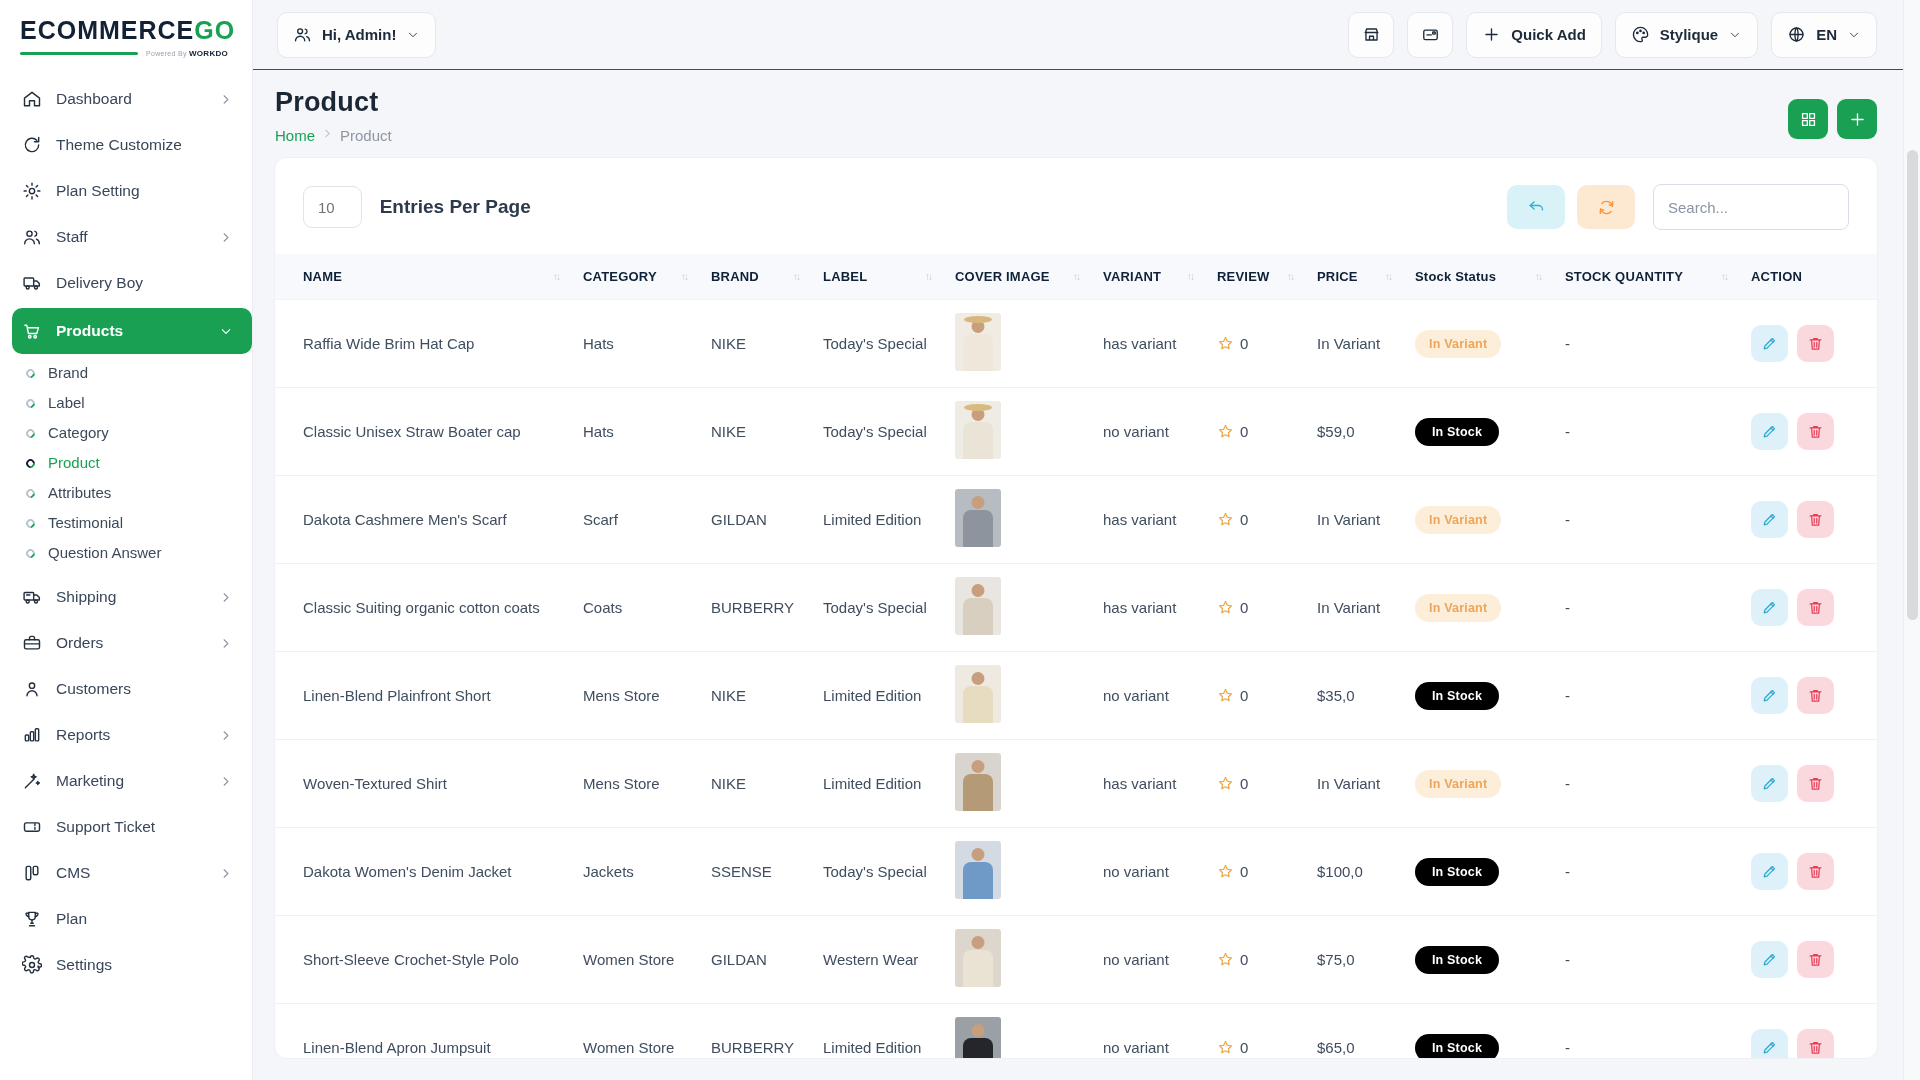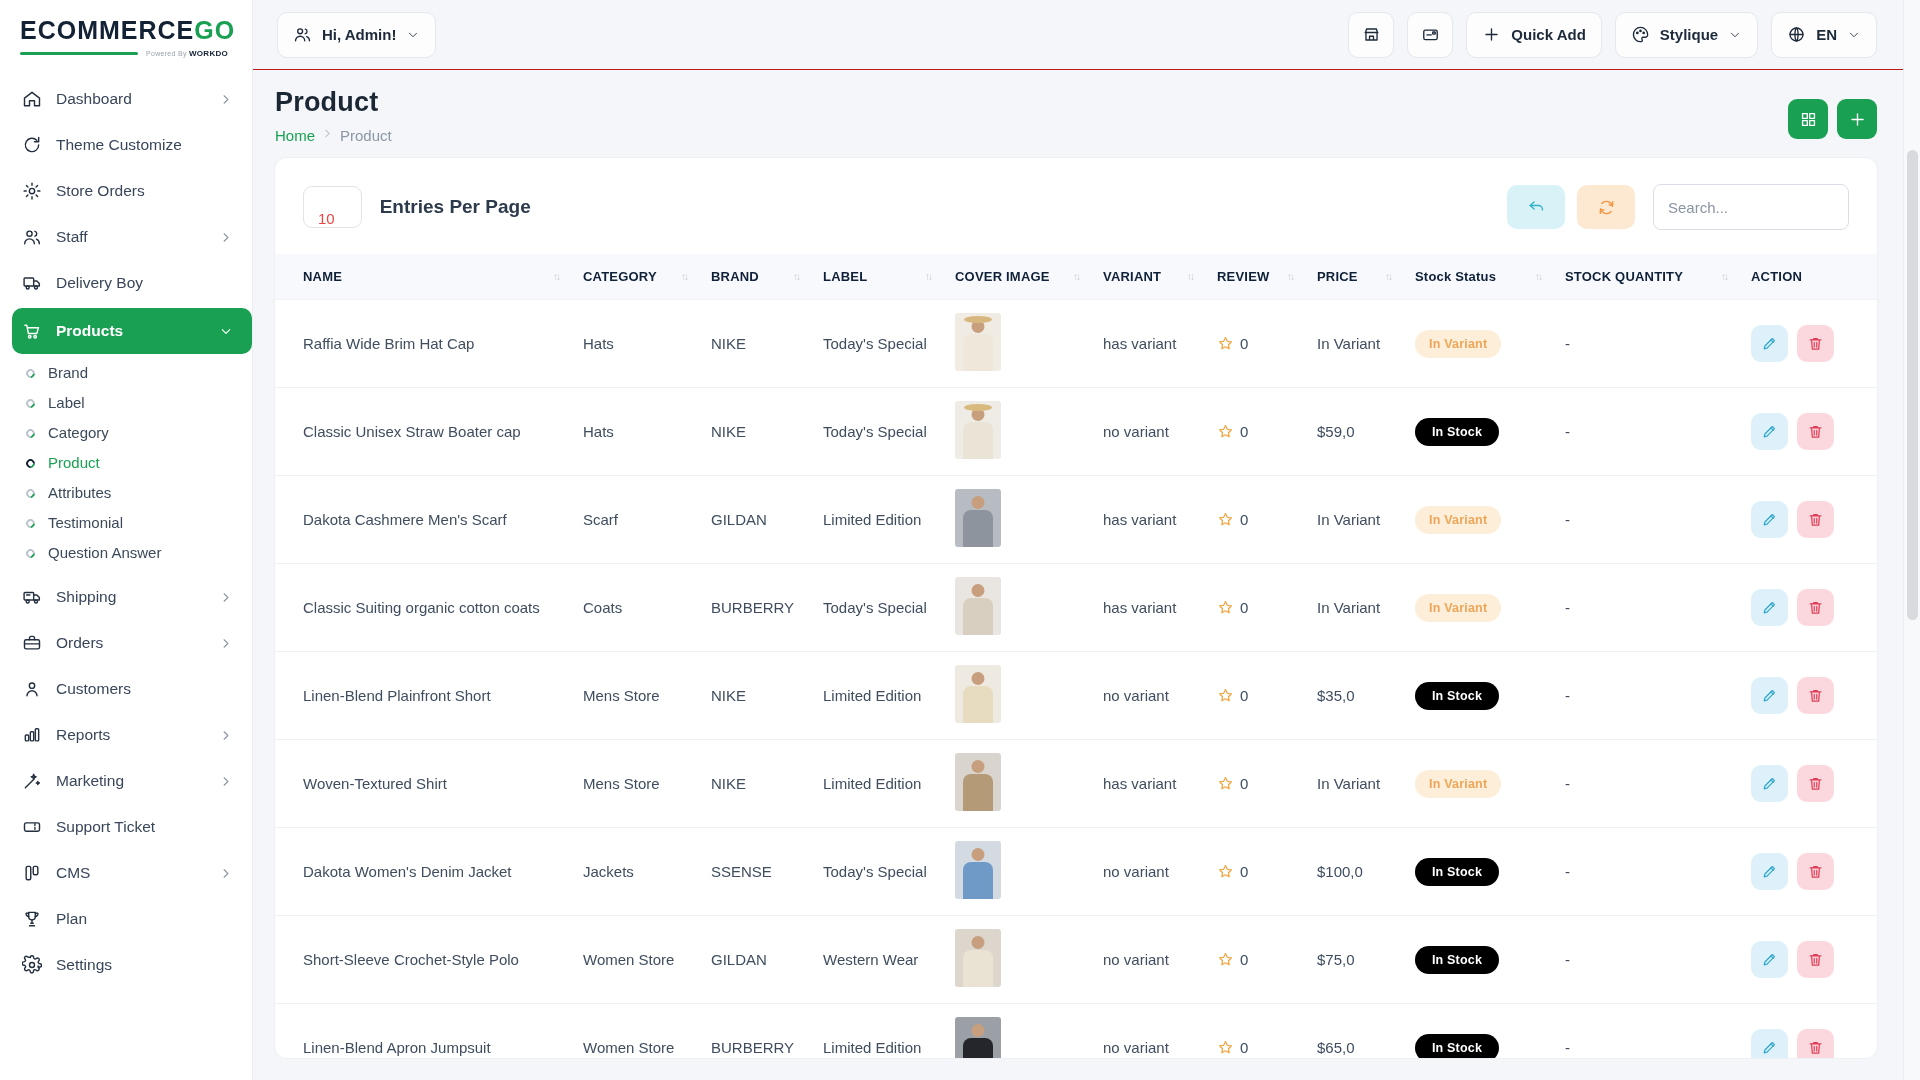--- a/index.html
+++ b/index.html
@@ -94,23 +94,23 @@
   .card {
     background: #ffffff; border-radius: 12px; margin: 2px 26px 0 22px;
     height: 900px; box-shadow: 0 0 0 1px #eef0f5; overflow: hidden;
   }
   .card-controls {
     display: flex; align-items: center; justify-content: space-between;
     padding: 26px 28px 24px 28px;
   }
   .controls-left { display: flex; align-items: center; gap: 18px; }
   .select-btn {
-    display: inline-flex; align-items: flex-end; gap: 12px; height: 42px;
+    display: inline-flex; align-items: center; gap: 12px; height: 42px;
     border: 1px solid #dfe3ea; border-radius: 9px; background: #fff;
-    padding: 0 14px; font-size: 15px; color: #ef4444; cursor: pointer; font-family: inherit;
+    padding: 0 14px; font-size: 15px; color: #737373; cursor: pointer; font-family: inherit;
   }
   .entries-label { font-size: 19px; font-weight: 600; color: #2c3a4c; }
   .controls-right { display: flex; align-items: center; gap: 12px; }
   .soft-btn { width: 58px; height: 44px; border: none; border-radius: 10px; cursor: pointer;
     display: flex; align-items: center; justify-content: center; }
   .soft-btn .icn { width: 19px; height: 19px; }
   .undo-btn { background: #d8f2f7; color: #2eb3c9; }
   .refresh-btn { background: #fde8d2; color: #f7953e; }
   .table-search { position: relative; margin-left: 6px; }
   .table-search input {
@@ -190,21 +190,21 @@
           <path d="M20 12a8 8 0 1 1-2.3-5.7"></path>
           <path d="M20 3v5h-5"></path>
         </svg>
         <span class="nav-label">Theme Customize</span>
       </div>
       <div class="nav-item">
         <svg class="icn" viewBox="0 0 24 24" fill="none" stroke="currentColor" stroke-width="1.7" stroke-linecap="round" stroke-linejoin="round">
           <circle cx="12" cy="12" r="3.2"></circle>
           <path d="M12 2.5v2.6M12 18.9v2.6M2.5 12h2.6M18.9 12h2.6M5.3 5.3l1.8 1.8M16.9 16.9l1.8 1.8M18.7 5.3l-1.8 1.8M7.1 16.9l-1.8 1.8"></path>
         </svg>
-        <span class="nav-label">Store Orders</span>
+        <span class="nav-label">Plan Setting</span>
       </div>
       <div class="nav-item">
         <svg class="icn" viewBox="0 0 24 24" fill="none" stroke="currentColor" stroke-width="1.7" stroke-linecap="round" stroke-linejoin="round">
           <circle cx="9" cy="8" r="3.1"></circle>
           <path d="M3.2 20c0-3.2 2.6-5.8 5.8-5.8S14.8 16.8 14.8 20"></path>
           <path d="M15.5 5.2a3 3 0 0 1 0 5.8M17.3 14.6c2.1.8 3.5 2.9 3.5 5.4"></path>
         </svg>
         <span class="nav-label">Staff</span>
         <svg class="icn chev" viewBox="0 0 24 24" fill="none" stroke="currentColor" stroke-width="1.7" stroke-linecap="round" stroke-linejoin="round">
           <path d="M9 6l6 6-6 6"></path>

